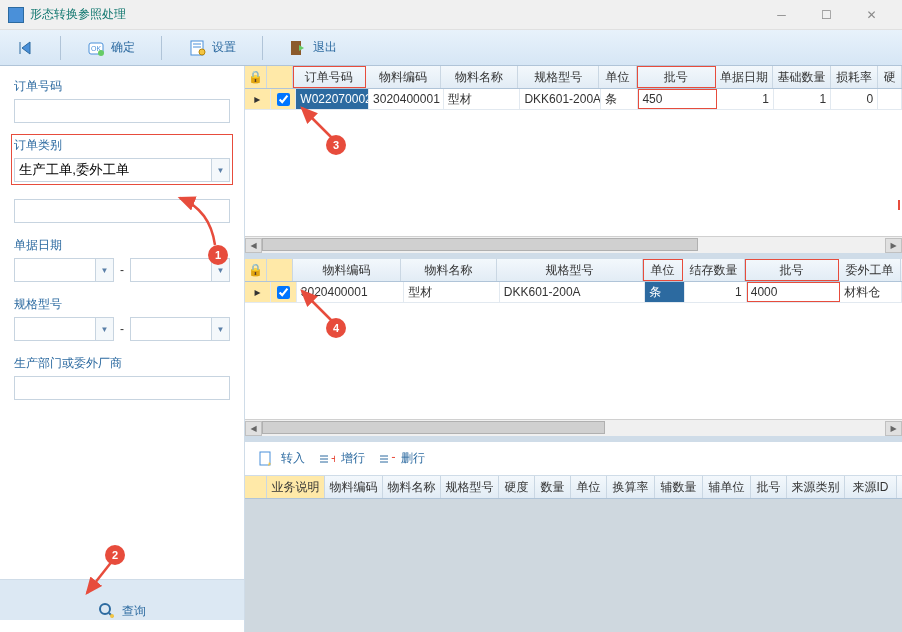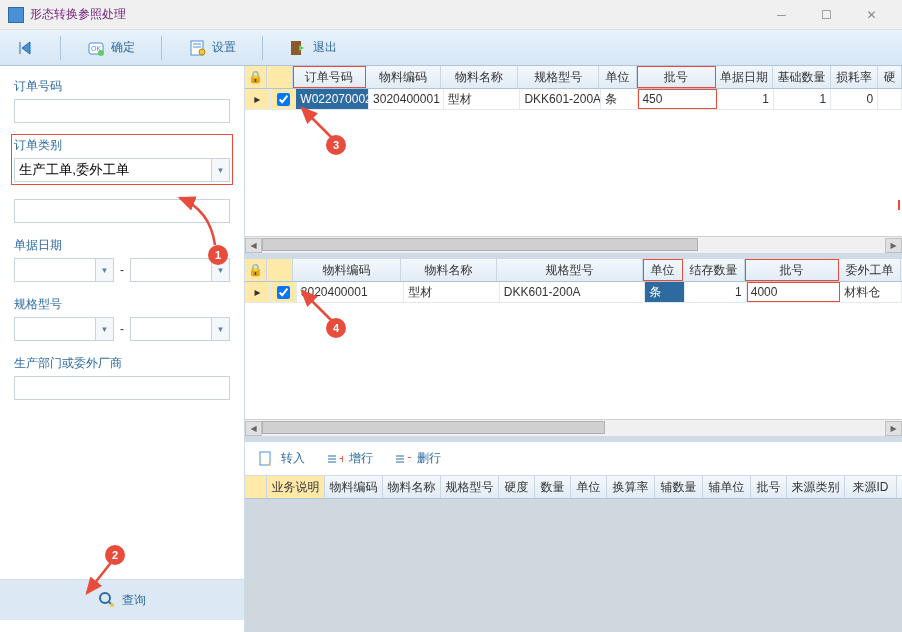--- a/index.html
+++ b/index.html
@@ -1,20 +1,20 @@
 <!DOCTYPE html>
 <html><head>
 <meta charset="utf-8">
 <style>
 * { box-sizing: border-box; margin: 0; padding: 0; }
 body { font-family: "Microsoft YaHei", sans-serif; font-size: 12px; background: #fff; color: #333; width: 902px; height: 632px; overflow: hidden; position: relative; }
 
 .titlebar { height: 30px; background: #f0f0f0; display: flex; align-items: center; padding: 0 8px; border-bottom: 1px solid #e0e0e0; }
 .titlebar .icon { width: 16px; height: 16px; background: #4a90d9; margin-right: 6px; border: 1px solid #2c6aa0; }
-.titlebar .title { flex: 1; color: #701a75; }
+.titlebar .title { flex: 1; color: #0f766e; }
 .titlebar .winbtns { display: flex; }
 .titlebar .winbtn { width: 45px; height: 28px; display: flex; align-items: center; justify-content: center; color: #888; cursor: pointer; }
 
 .toolbar { height: 36px; background: linear-gradient(#e8f2fb, #d6e6f5); border-bottom: 1px solid #b0c4d8; display: flex; align-items: center; padding: 0 10px; gap: 20px; }
 .toolbar .tbtn { display: flex; align-items: center; gap: 6px; color: #2c6aa0; cursor: pointer; padding: 4px 6px; }
 .toolbar .tsep { width: 1px; height: 24px; background: #b0c4d8; }
 .ticon { width: 18px; height: 18px; display: inline-block; }
 
 .main { display: flex; height: calc(100% - 66px); }
 
@@ -25,21 +25,21 @@
 .sidebar .dateRow { display: flex; align-items: center; gap: 6px; }
 .sidebar .dateInput { flex: 1; height: 24px; border: 1px solid #c7d4e0; display: flex; }
 .sidebar .dateInput input { border: none; flex: 1; padding: 0 4px; width: 100%; }
 .sidebar .dropBtn { width: 18px; border-left: 1px solid #c7d4e0; background: #f4f8fb; display: flex; align-items: center; justify-content: center; color: #5a7fa8; cursor: pointer; font-size: 8px; }
 .sidebar .combo { width: 100%; height: 24px; border: 1px solid #c7d4e0; display: flex; }
 .sidebar .combo input { border: none; flex: 1; padding: 0 4px; }
 .redboxOuter { border: 1px solid #e74c3c; padding: 2px; margin: -3px; }
 
 .sidebar .spacer { flex: 1; }
 .sidebar .bottomBtns { display: flex; border-top: 1px solid #cfdce8; margin: 0 -14px; }
-.sidebar .bbtn { flex: 1; height: 40px; display: flex; align-items: center; justify-content: center; gap: 6px; color: #2c6aa0; cursor: pointer; }
+.sidebar .bbtn { flex: 1; height: 40px; display: flex; align-items: flex-end; justify-content: center; gap: 6px; color: #2c6aa0; cursor: pointer; }
 .sidebar .bbtn.active { background: #dce8f3; }
 
 .content { flex: 1; display: flex; flex-direction: column; overflow: hidden; }
 
 .gridWrap { border-bottom: 6px solid #cfdce8; position: relative; }
 .grid1 { height: 170px; overflow: auto; }
 .grid2 { height: 160px; overflow: auto; }
 
 .ghead { display: flex; background: linear-gradient(#f7fafd, #e6eef6); border-bottom: 1px solid #b0c4d8; }
 .ghead .gh { border-right: 1px solid #cad7e3; padding: 3px 4px; text-align: center; color: #333; background: linear-gradient(#f3f8fc, #e2ecf5); font-size: 12px; height: 22px; display: flex; align-items: center; justify-content: center; white-space: nowrap; overflow: hidden; }
@@ -48,21 +48,21 @@
 .gh.chkCol, .gc.chkCol { background: #ffe9a8; width: 26px; justify-content: center; }
 .gh.lockCol { width: 22px; background: #ffe9a8; }
 .gc.sel { background: #2c6aa0; color: #fff; }
 .gc.num { justify-content: flex-end; }
 
 .g1c1{width:22px} .g1c2{width:26px} .g1c3{width:74px} .g1c4{width:76px} .g1c5{width:78px} .g1c6{width:82px} .g1c7{width:38px} .g1c8{width:80px} .g1c9{width:58px} .g1c10{width:58px} .g1c11{width:48px} .g1c12{width:24px}
 
 .g2c1{width:22px} .g2c2{width:26px} .g2c3{width:108px} .g2c4{width:96px} .g2c5{width:146px} .g2c6{width:40px} .g2c7{width:62px} .g2c8{width:94px} .g2c9{width:62px}
 
 .panel3 { flex: 1; display: flex; flex-direction: column; }
-.toolbar2 { height: 34px; display: flex; align-items: center; padding: 0 12px; gap: 20px; border-bottom: 1px solid #cfdce8; }
+.toolbar2 { height: 34px; display: flex; align-items: center; padding: 0 12px; gap: 12px; border-bottom: 1px solid #cfdce8; }
 .toolbar2 .tbtn2 { display: flex; align-items: center; gap: 6px; color: #2c6aa0; cursor: pointer; }
 
 .grid3 { flex: 1; overflow: auto; }
 .g3c1{width:22px} .g3c2{width:58px} .g3c3{width:58px} .g3c4{width:58px} .g3c5{width:58px} .g3c6{width:36px} .g3c7{width:36px} .g3c8{width:36px} .g3c9{width:48px} .g3c10{width:48px} .g3c11{width:48px} .g3c12{width:36px} .g3c13{width:58px} .g3c14{width:52px}
 .g3body { background: #cfd8df; min-height: 140px; }
 
 .hscroll { height: 17px; background: #f0f0f0; border-top: 1px solid #d0d0d0; display: flex; align-items: center; }
 .hscroll .sbtn { width: 17px; height: 15px; background: #e0e0e0; border: 1px solid #c0c0c0; display: flex; align-items: center; justify-content: center; font-size: 8px; color: #666; }
 .hscroll .strack { flex: 1; height: 15px; position: relative; }
 .hscroll .sthumb { position: absolute; left: 0; top: 0; height: 13px; background: #d0d0d0; border: 1px solid #b0b0b0; }

